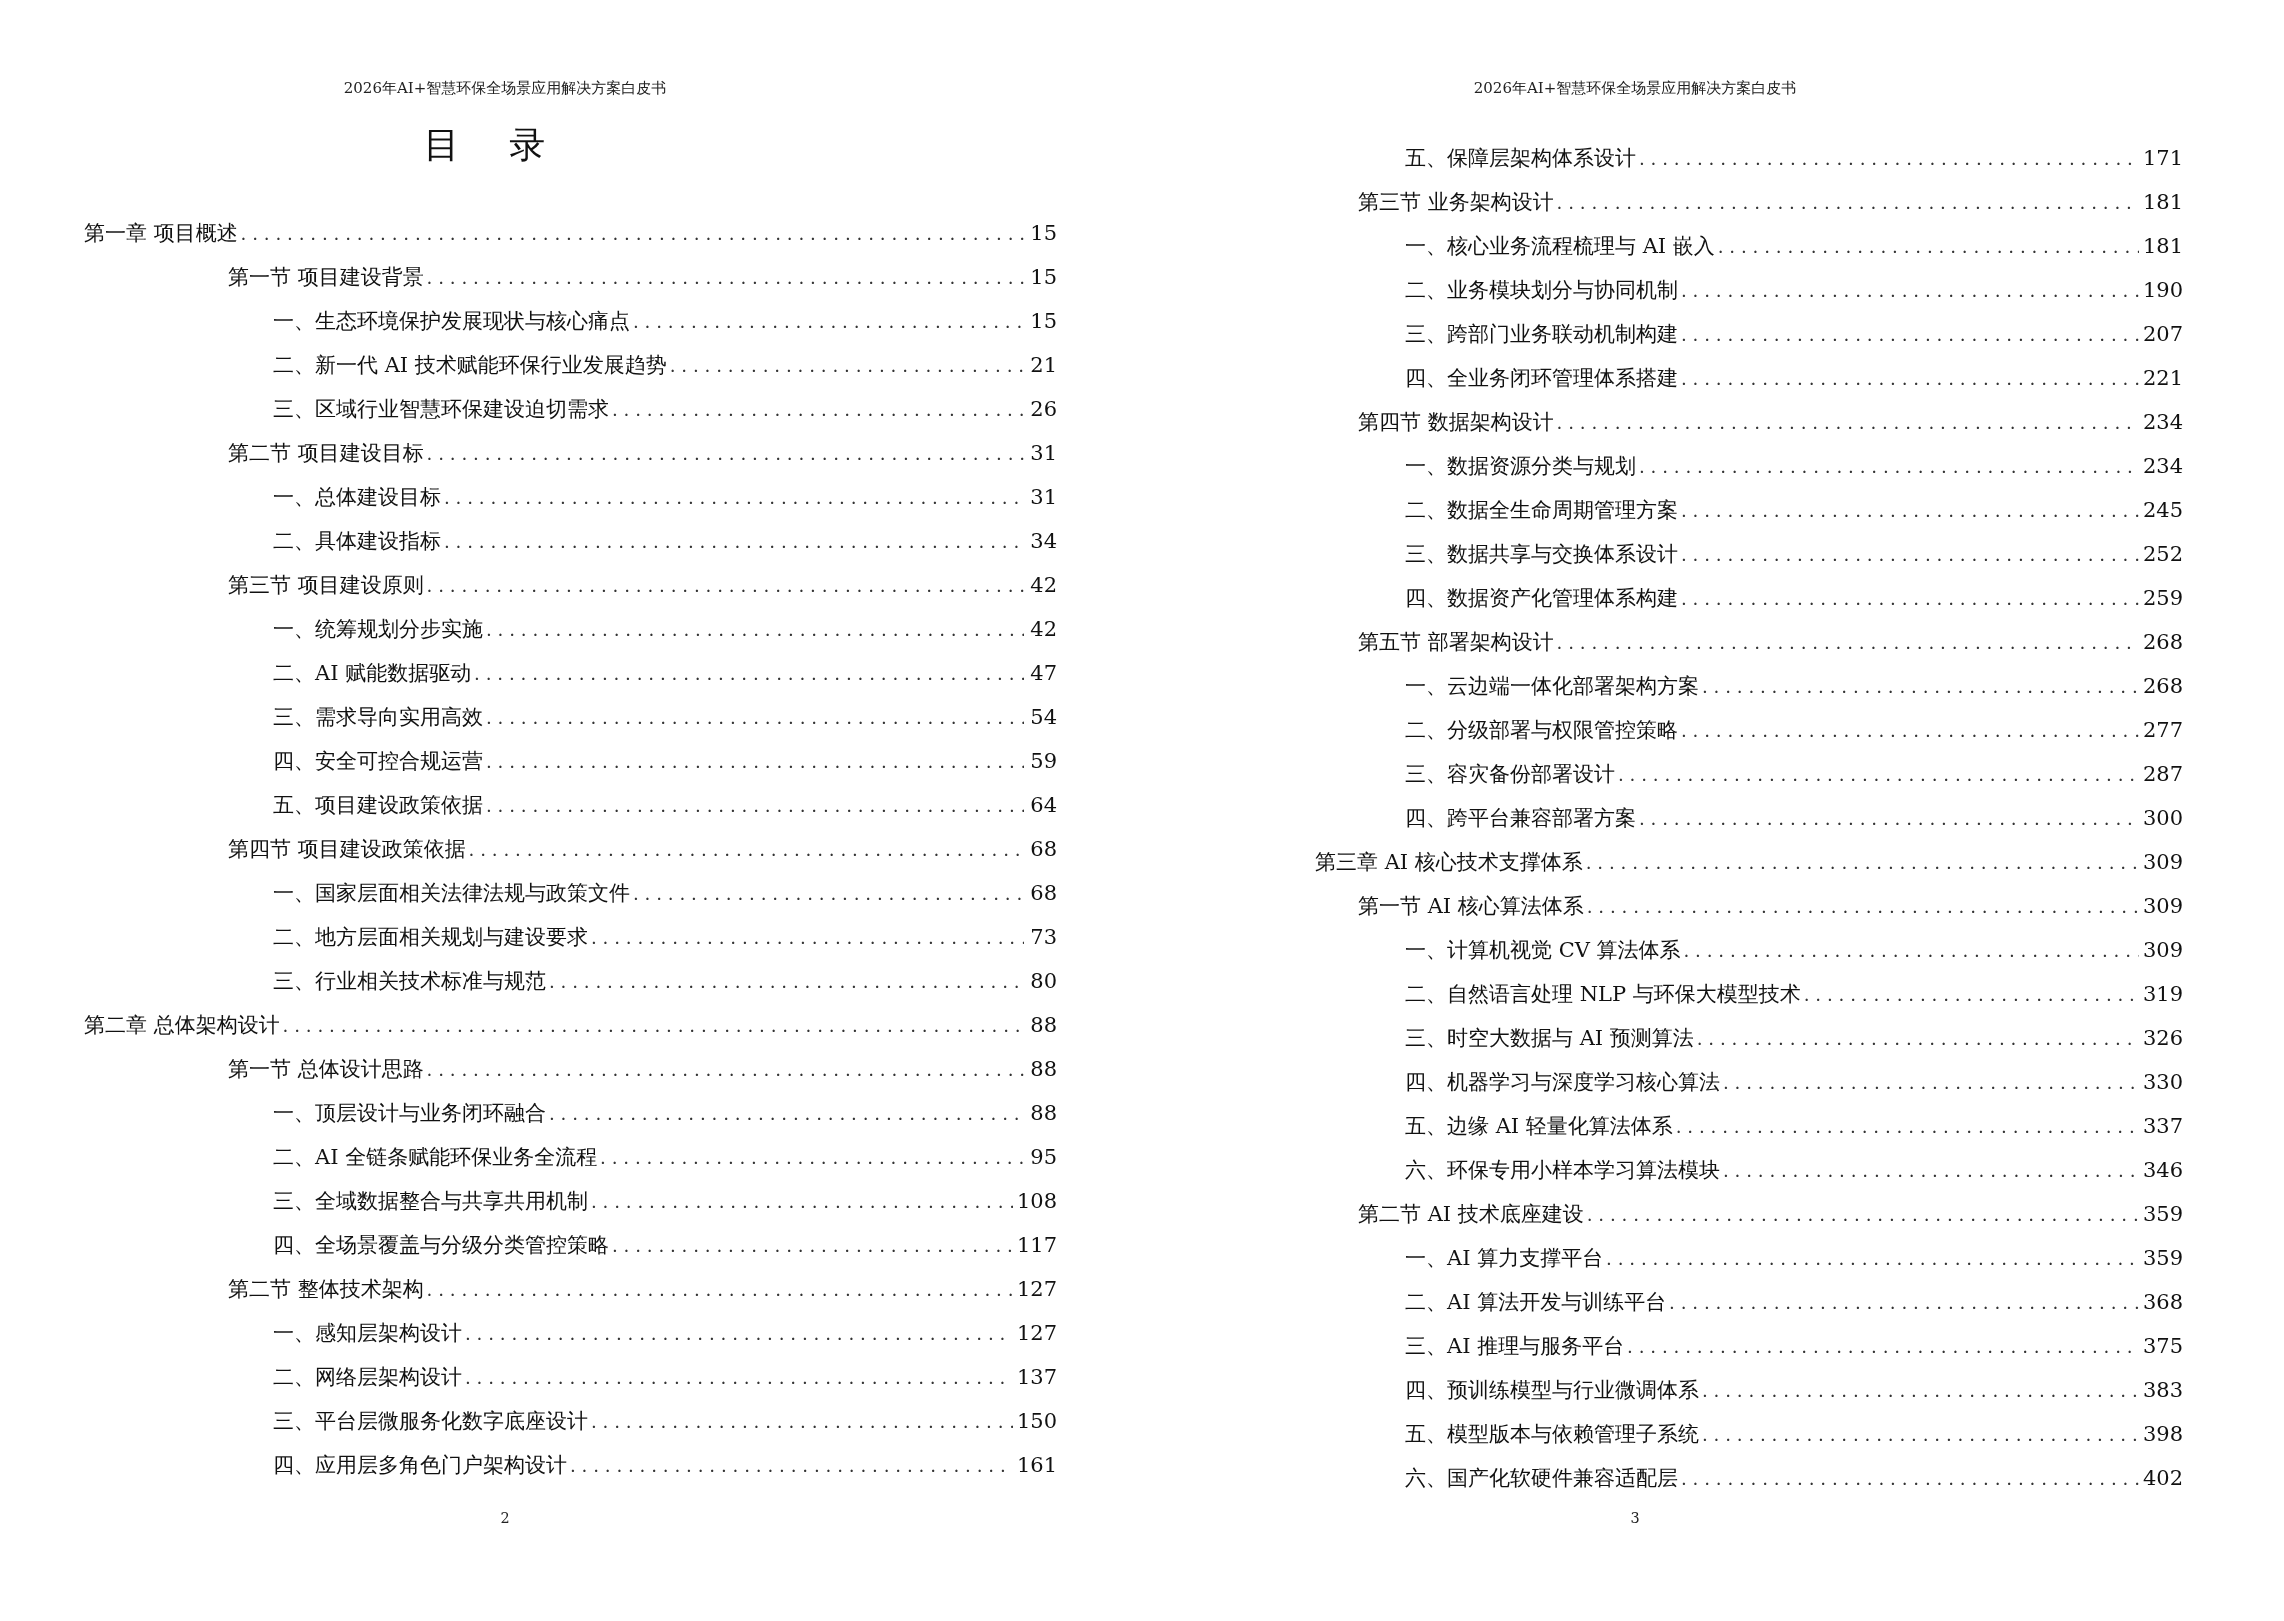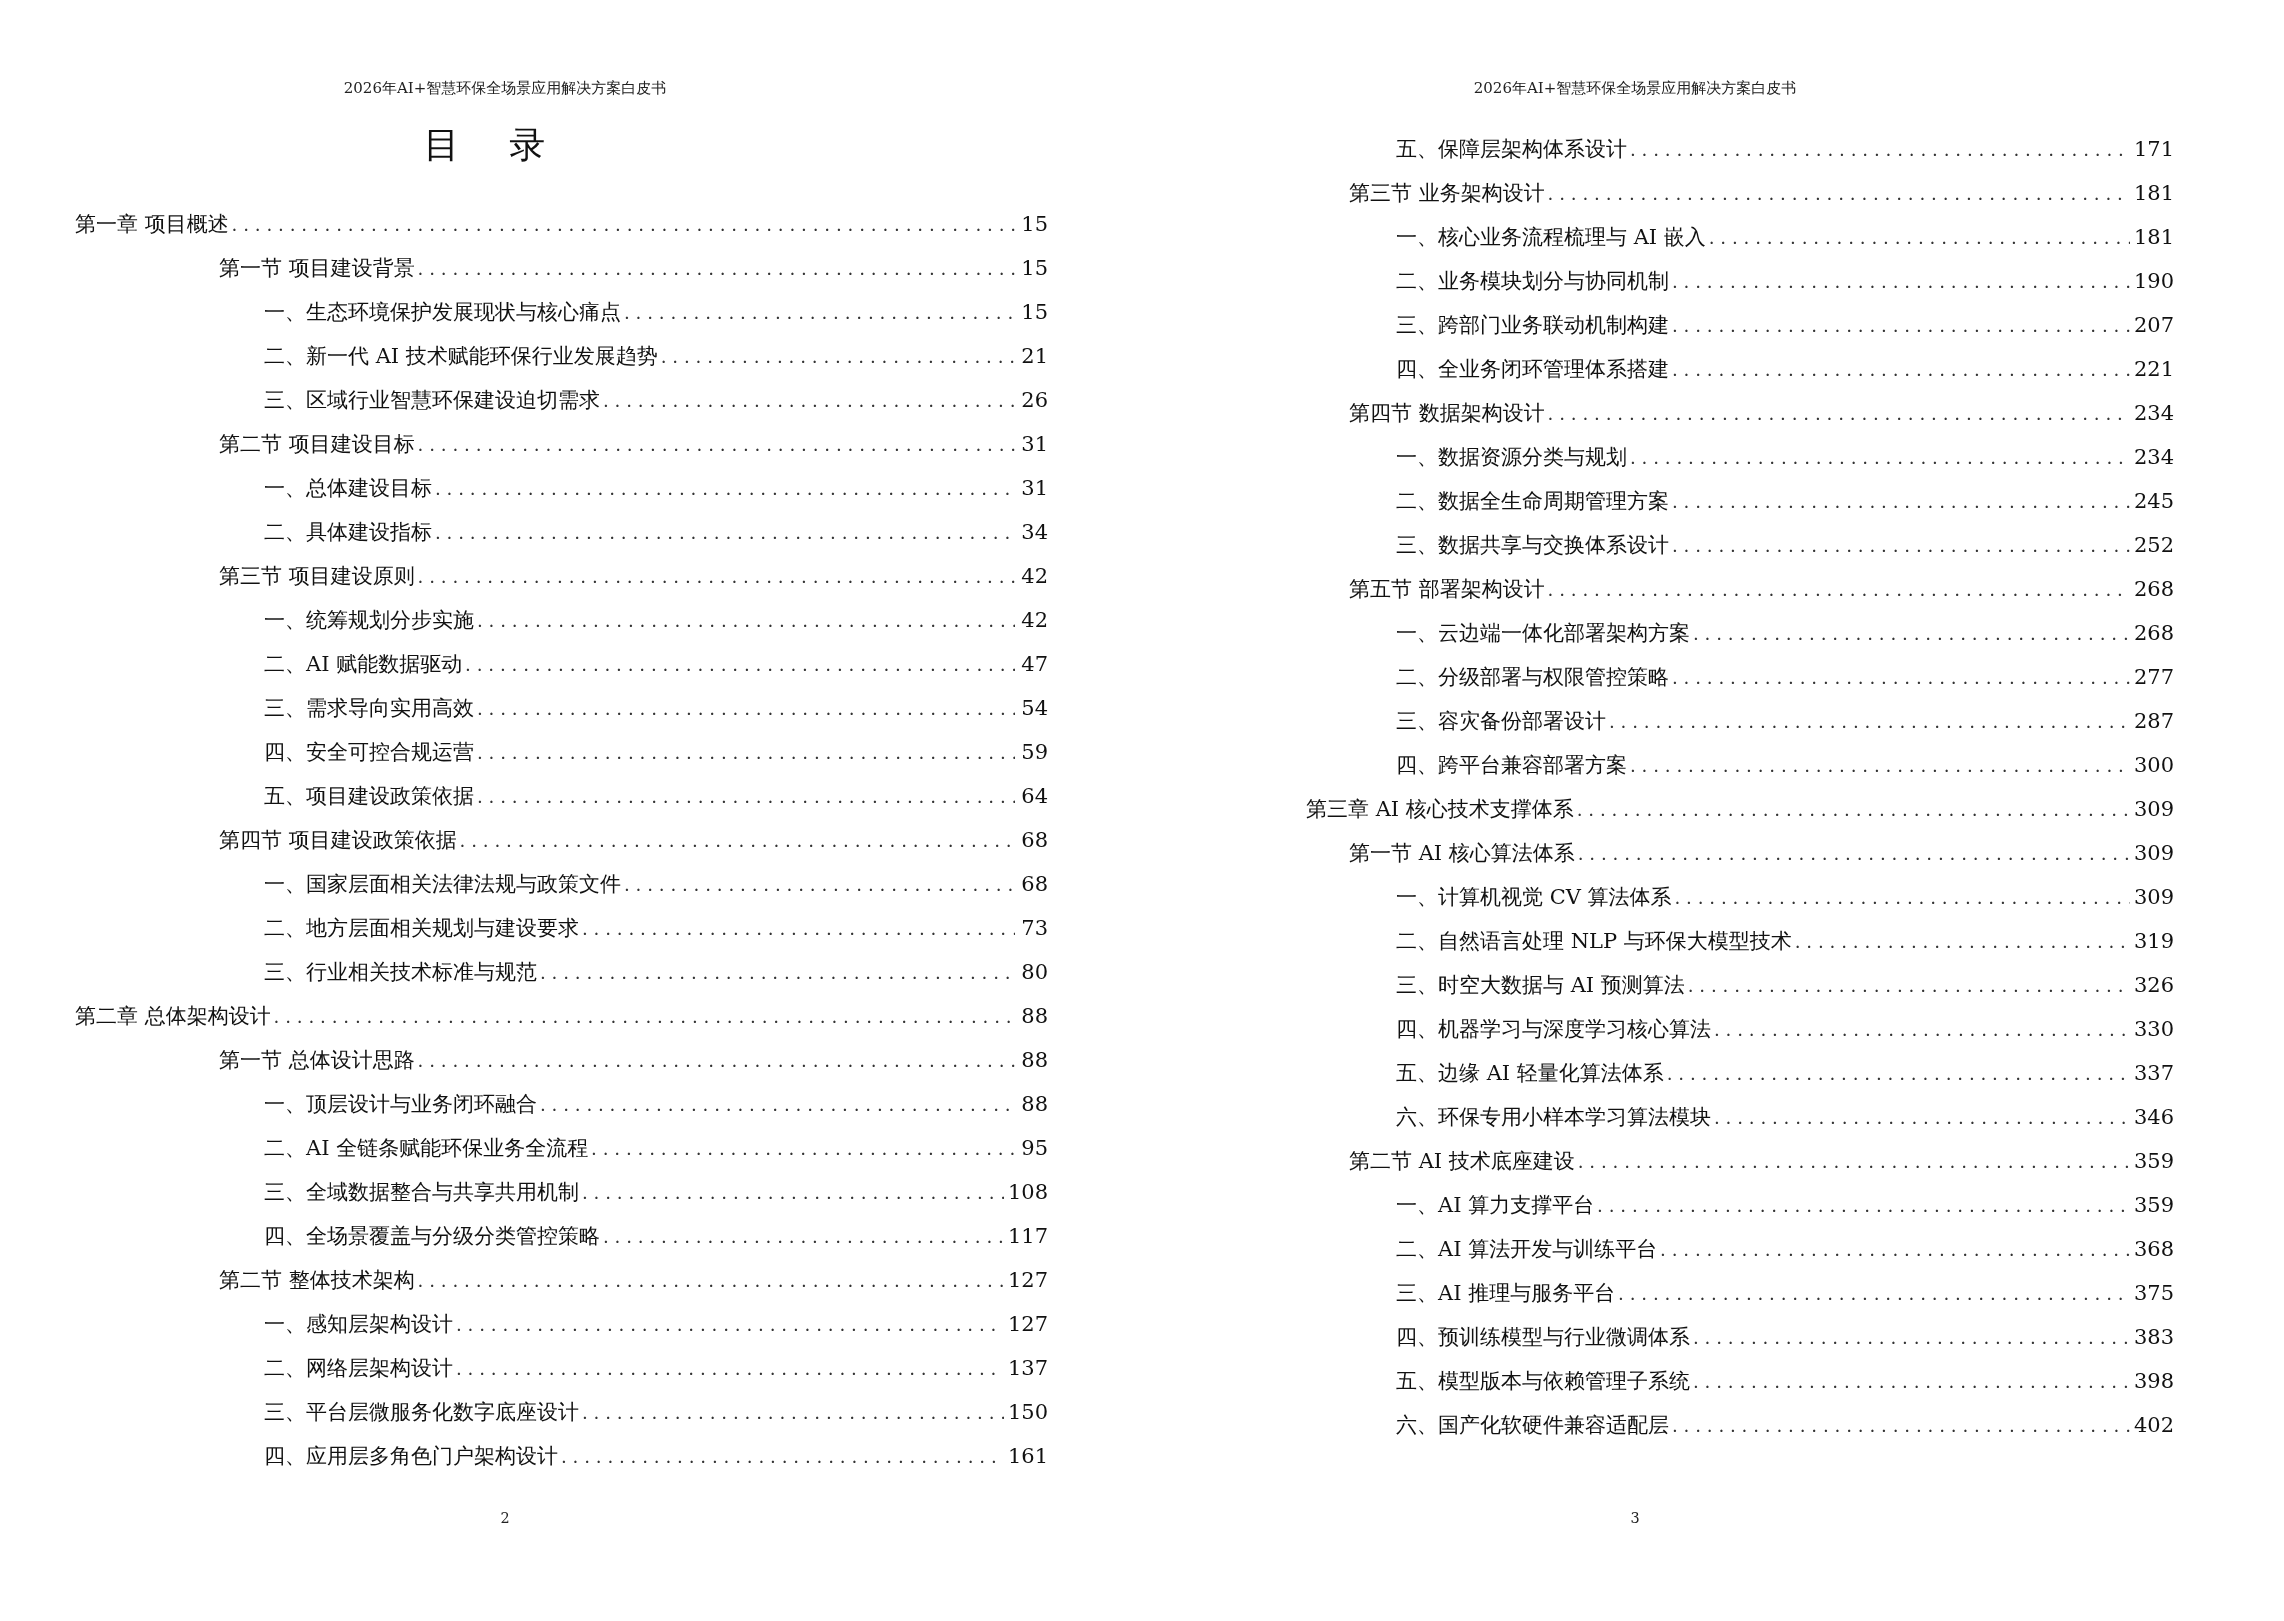--- a/index.html
+++ b/index.html
@@ -7,21 +7,21 @@
          font-family:"DejaVu Serif","Liberation Serif",serif; color:#111111; }
   .page { position:absolute; top:0; height:1176px; }
   .page.left { left:0; width:1142px; }
   .page.right { left:1142px; width:1142px; }
   .running-header { position:absolute; top:79px; width:100%; text-align:center;
          font-size:15px; letter-spacing:0px; color:#222; }
   .page.left .running-header { left:-66px; }
   .page.right .running-header { left:-78px; }
   .toc-title { position:absolute; top:121px; left:-77px; width:100%; text-align:center;
          font-size:36px; letter-spacing:19px; color:#111; }
-  .toc-list { position:absolute; margin:8px; padding:0; list-style:none; }
+  .toc-list { position:absolute; margin:17px; padding:0; list-style:none; }
   .page.left .toc-list { top:194px; left:0; width:1040px; }
   .page.right .toc-list { top:119px; left:0; width:1024px; }
   .toc-row { position:relative; height:44px; display:flex; align-items:center;
          font-size:21px; line-height:29px; cursor:pointer; }
   .toc-row .label { white-space:nowrap; flex:0 0 auto; padding-right:2.9px; background:#fff; }
   .toc-row .leader { flex:1 1 auto; overflow:hidden; white-space:nowrap; height:29px;
          color:#333; letter-spacing:4.3px; font-size:18.3px; line-height:29px; }
   .toc-row .leader::before { content:". . . . . . . . . . . . . . . . . . . . . . . . . . . . . . . . . . . . . . . . . . . . . . . . . . . . . . . . . . . . . . . . . . . . . . . . . . . . . . . . . . . . . . . . . . . . . . . . . . . . . . . . . . . . . . . . . . . . . . . . . . . . . . . . . . . . . . . . . . . . . . . . . . . . . . . . . . . . . . . . . . . . . . . . . . . ."; letter-spacing:0px; }
   .toc-row .pageno { flex:0 0 auto; text-align:right; min-width:29px; padding-left:3.9px; }
   .page.left .lv1 { padding-left:67px; }
@@ -236,20 +236,25 @@
       <li class="toc-row lv3">
     <span class="label">二、数据全生命周期管理方案</span>
     <span class="leader"></span>
     <span class="pageno">245</span>
   </li>
       <li class="toc-row lv3">
     <span class="label">三、数据共享与交换体系设计</span>
     <span class="leader"></span>
     <span class="pageno">252</span>
   </li>
+      <li class="toc-row lv3">
+    <span class="label">四、数据资产化管理体系构建</span>
+    <span class="leader"></span>
+    <span class="pageno">259</span>
+  </li>
       <li class="toc-row lv2">
     <span class="label">第五节 部署架构设计</span>
     <span class="leader"></span>
     <span class="pageno">268</span>
   </li>
       <li class="toc-row lv3">
     <span class="label">一、云边端一体化部署架构方案</span>
     <span class="leader"></span>
     <span class="pageno">268</span>
   </li>

